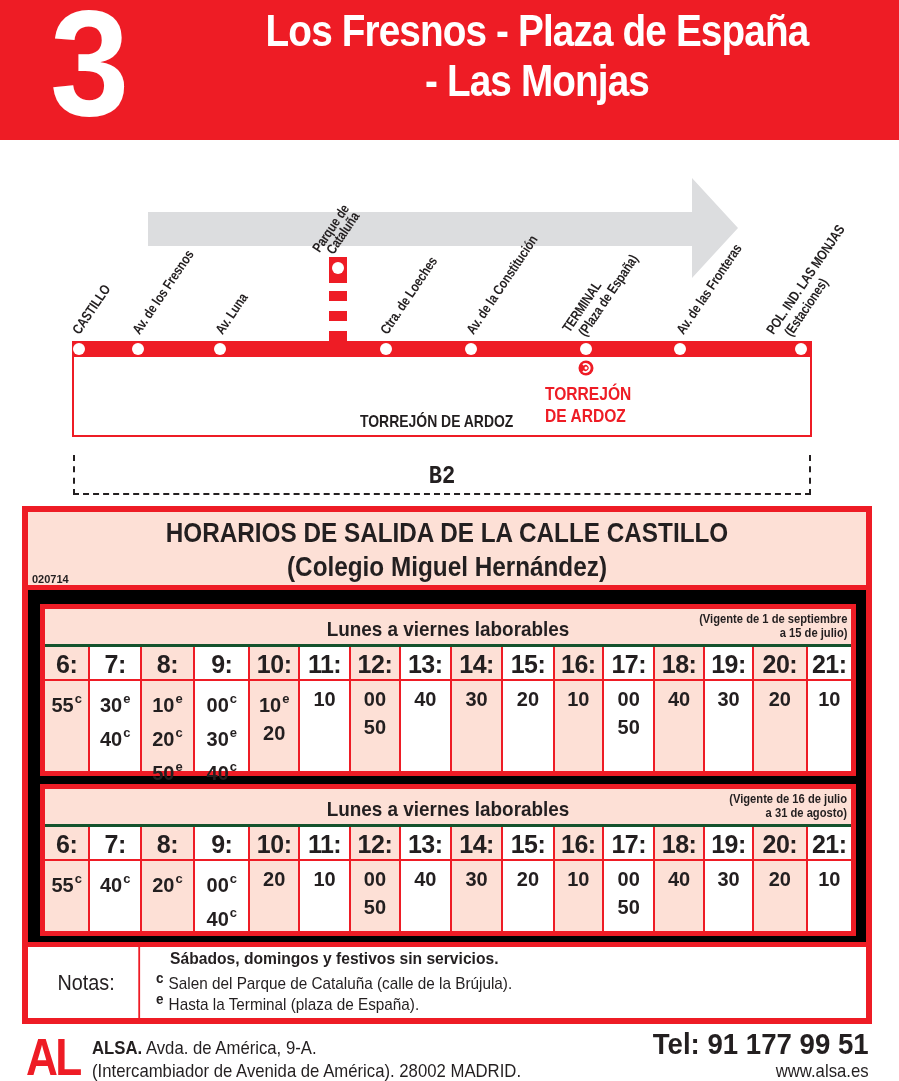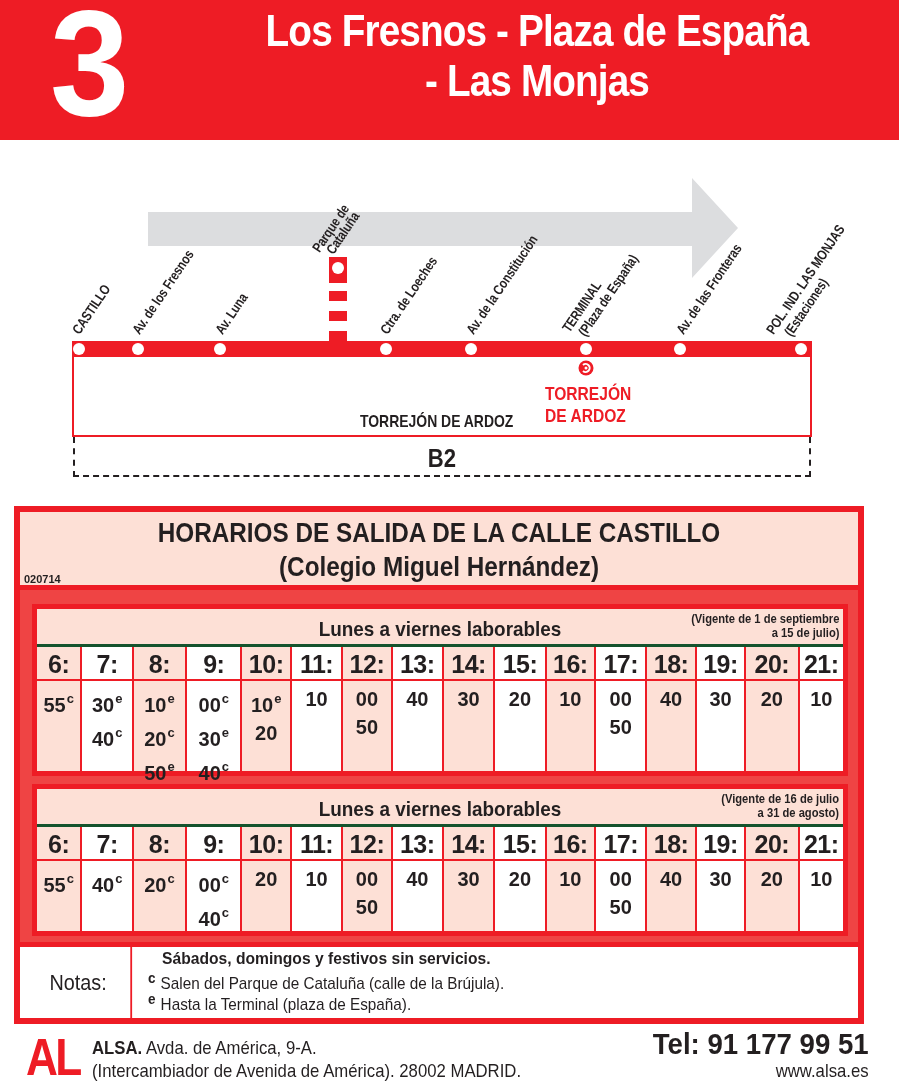--- a/index.html
+++ b/index.html
@@ -15,25 +15,25 @@
   .map { position: absolute; left: 0; top: 150px; width: 899px; height: 340px; }
   .arrow { position: absolute; left: 0; top: 0; }
   .stop-label { position: absolute; font-size: 14px; font-weight: bold; line-height: 15px; white-space: nowrap; transform-origin: left bottom; transform: rotate(-56deg) scaleX(0.82); color: #231f20; letter-spacing: -0.2px; }
   .line-bar { position: absolute; left: 72px; top: 191px; width: 740px; height: 16px; background: #ee1c25; }
   .stop-dot { position: absolute; width: 12px; height: 12px; border-radius: 50%; background: #fff; top: 193px; }
   .branch { position: absolute; left: 328px; top: 106px; width: 18px; }
   .town-box { position: absolute; left: 72px; top: 205px; width: 740px; height: 82px; border: 2px solid #ee1c25; border-top: none; }
   .town-black { position: absolute; left: 360px; top: 262px; font-size: 17px; font-weight: bold; transform: scaleX(0.82); transform-origin: left; }
   .town-red { position: absolute; left: 545px; top: 233px; font-size: 19px; font-weight: bold; color: #ee1c25; line-height: 22px; transform: scaleX(0.82); transform-origin: left; }
   .terminal-icon { position: absolute; left: 578px; top: 210px; width: 16px; height: 16px; }
-  .zone-box { position: absolute; left: 73px; top: 287px; width: 738px; height: 40px; border: 2px dashed #231f20; border-top: none; }
+  .zone-box { position: absolute; left: 73px; top: 305px; width: 738px; height: 40px; border: 2px dashed #231f20; border-top: none; font-family: Liberation Mono, monospace; }
   .zone-label { position: absolute; left: 0; width: 100%; top: 6px; text-align: center; font-size: 26px; font-weight: bold; transform: scaleX(0.85); }
 
   
-  .outer { position: absolute; left: 14px; top: 506px; width: 850px; height: 518px; border: 6px solid #ee1c25; background: #ef4444; }
+  .outer { position: absolute; left: 22px; top: 506px; width: 850px; height: 518px; border: 6px solid #ee1c25; background: #000000; }
   .title-band { position: absolute; left: 0; top: 0; width: 838px; height: 78px; background: #fde0d6; border-bottom: 5px solid #ee1c25; }
   .title1 { position: absolute; left: 0; width: 100%; top: 6px; text-align: center; font-size: 27px; font-weight: bold; transform: scaleX(0.9); }
   .title2 { position: absolute; left: 0; width: 100%; top: 40px; text-align: center; font-size: 27px; font-weight: bold; transform: scaleX(0.9); }
   .code { position: absolute; left: 4px; top: 61px; font-size: 11px; font-weight: bold; }
 
   .sched { position: absolute; left: 12px; width: 816px; border: 5px solid #ee1c25; background: #fde0d6; }
   .sched.s1 { top: 92px; height: 172px; }
   .sched.s2 { top: 272px; height: 152px; }
   .sched-head { position: relative; height: 38px; border-bottom: 3px solid #14532d; }
   .sched-title { position: absolute; left: 0; width: 100%; top: 8px; text-align: center; font-size: 21px; font-weight: bold; transform: scaleX(0.9); }

